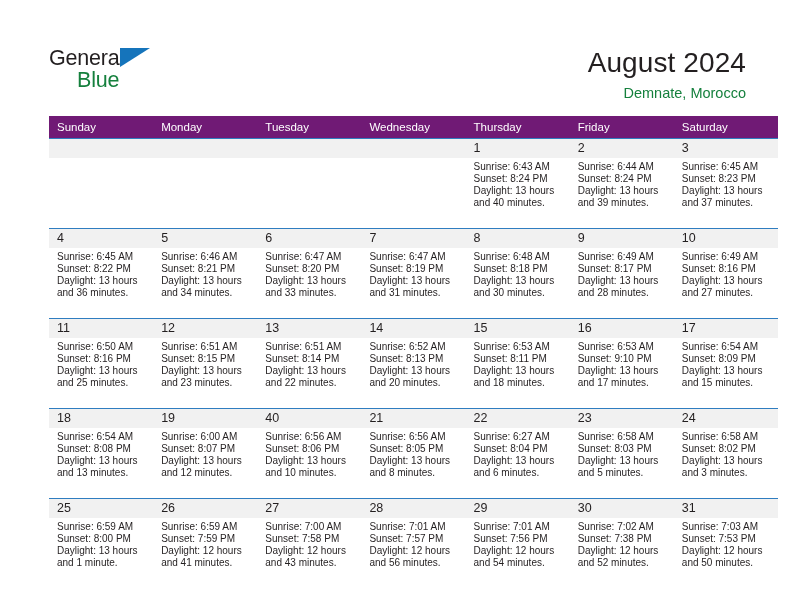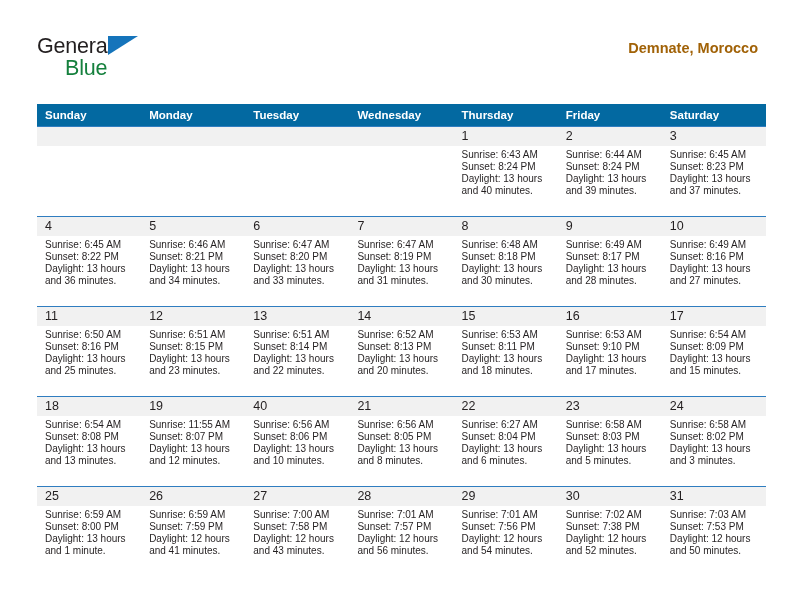--- a/index.html
+++ b/index.html
@@ -8,21 +8,21 @@
     padding: 0;
     width: 792px;
     height: 612px;
     background: #ffffff;
     font-family: "Liberation Sans", sans-serif;
     color: #231f20;
   }
   .page {
     width: 792px;
     height: 612px;
-    padding: 4px;
+    padding: 16px;
     position: relative;
   }
 
   
   .header {
     display: flex;
     justify-content: space-between;
     align-items: flex-start;
     padding: 28px 30px 0 33px;
     height: 100px;
@@ -67,38 +67,38 @@
   }
   .cal-title {
     font-size: 28px;
     font-weight: 400;
     color: #231f20;
     line-height: 1.18;
     letter-spacing: 0.1px;
   }
   .cal-subtitle {
     font-size: 14.5px;
-    font-weight: 700;
-    color: #a16207;
+    font-weight: 400;
+    color: #15803d;
     line-height: 1.4;
     margin-top: 4px;
   }
 
   
   .calendar {
     margin: 0 30px 0 33px;
     width: 729px;
     border-collapse: collapse;
     table-layout: fixed;
   }
   .calendar th {
-    background: #0369a1;
+    background: #701a75;
     color: #ffffff;
     font-size: 11.5px;
-    font-weight: 700;
+    font-weight: 400;
     text-align: left;
     padding: 5px 0 5px 8px;
     height: 21px;
     border: none;
   }
   .calendar td {
     vertical-align: top;
     padding: 0;
     height: 90px;
     border-top: 1px solid #2f7dc0;
@@ -130,20 +130,21 @@
 
 <div class="page">
 
   <div class="header">
     <div class="brand">
       <span class="brand-general">General</span>
       <span class="brand-triangle"></span>
       <span class="brand-blue">Blue</span>
     </div>
     <div class="titles">
+      <div class="cal-title">August 2024</div>
       <div class="cal-subtitle">Demnate, Morocco</div>
     </div>
   </div>
 
   <table class="calendar">
     <thead>
       <tr>
         <th>Sunday</th>
         <th>Monday</th>
         <th>Tuesday</th>
@@ -331,21 +332,21 @@
             <div class="details">
               <div>Sunrise: 6:54 AM</div>
               <div>Sunset: 8:08 PM</div>
               <div>Daylight: 13 hours</div>
               <div>and 13 minutes.</div>
             </div>
           </td>
           <td>
             <div class="daynum">19</div>
             <div class="details">
-              <div>Sunrise: 11:55 AM</div>
+              <div>Sunrise: 6:00 AM</div>
               <div>Sunset: 8:07 PM</div>
               <div>Daylight: 13 hours</div>
               <div>and 12 minutes.</div>
             </div>
           </td>
           <td>
             <div class="daynum">40</div>
             <div class="details">
               <div>Sunrise: 6:56 AM</div>
               <div>Sunset: 8:06 PM</div>

